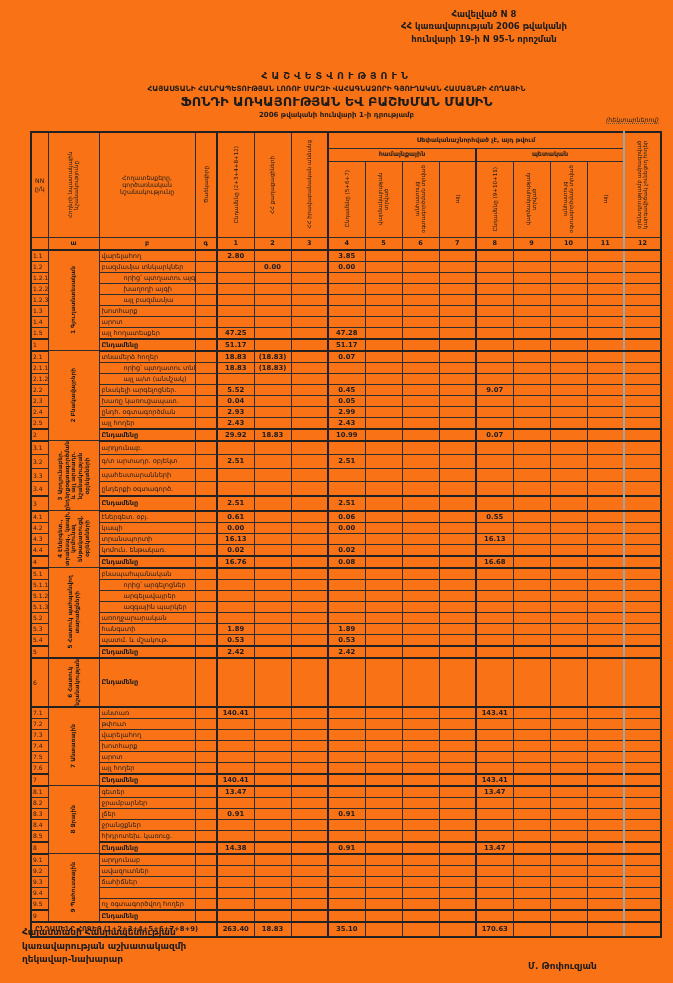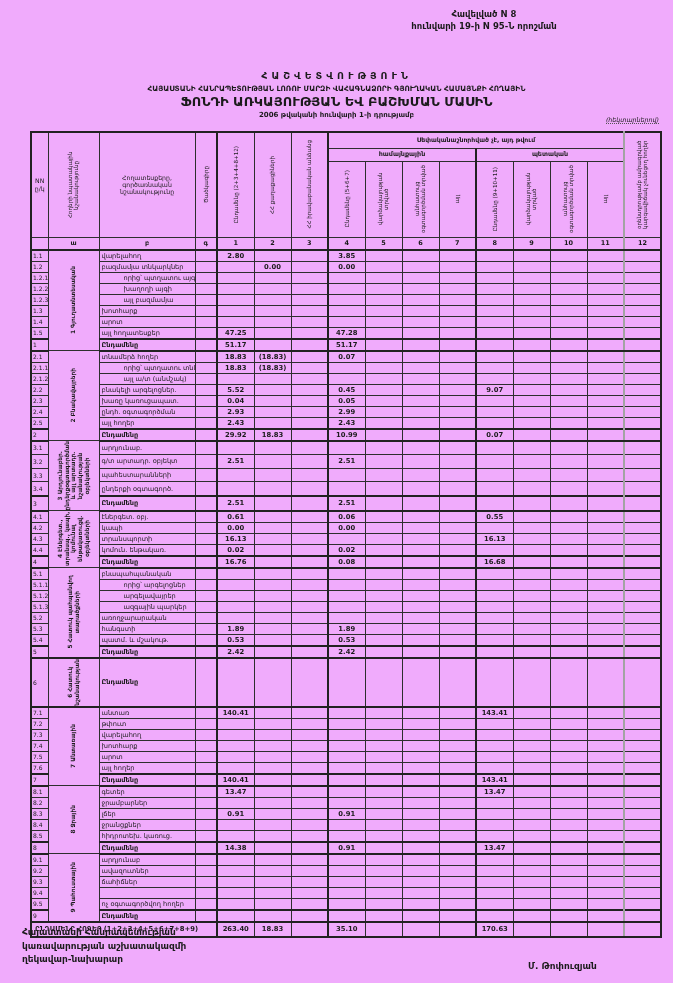--- a/index.html
+++ b/index.html
@@ -1,16 +1,16 @@
 <!DOCTYPE html>
 <html><head>
 <meta charset="utf-8">
 <style>
   html,body{margin:0;padding:0;background:#e8e8e6;}
-  .page{position:relative;width:673px;height:983px;background:#f0abfc;margin:0 auto;
+  .page{position:relative;width:673px;height:983px;background:#f97316;margin:0 auto;
         font-family:"DejaVu Sans",sans-serif;color:#1b1b1b;overflow:hidden;}
   
   .appendix{position:absolute;top:8px;left:300px;width:368px;text-align:center;
             font-size:8.5px;font-weight:700;line-height:1.45;}
   
   .titles{position:absolute;top:70px;left:20px;width:633px;text-align:center;font-weight:700;}
   .t1{font-size:9.5px;letter-spacing:4px;}
   .t2{font-size:7.3px;margin-top:3px;}
   .t3{font-size:13px;margin-top:1px;}
   .t4{font-size:7px;margin-top:2px;font-weight:700;}
@@ -52,20 +52,21 @@
   .footer{position:absolute;top:926px;left:22px;font-size:9px;font-weight:700;line-height:1.5;}
   .sig{position:absolute;top:961px;left:528px;font-size:9px;font-weight:700;}
 </style>
 </head>
 <body>
 
 <div class="page">
 
   <div class="appendix">
     <div>Հավելված N 8</div>
+    <div>ՀՀ կառավարության 2006 թվականի</div>
     <div>հունվարի 19-ի N 95-Ն որոշման</div>
   </div>
 
   <div class="titles">
     <div class="t1">ՀԱՇՎԵՏՎՈՒԹՅՈՒՆ</div>
     <div class="t2">ՀԱՅԱՍՏԱՆԻ ՀԱՆՐԱՊԵՏՈՒԹՅԱՆ ԼՈՌՈՒ ՄԱՐԶԻ ՎԱՀԱԳՆԱՁՈՐԻ ԳՅՈՒՂԱԿԱՆ ՀԱՄԱՅՆՔԻ ՀՈՂԱՅԻՆ</div>
     <div class="t3">ՖՈՆԴԻ ԱՌԿԱՅՈՒԹՅԱՆ ԵՎ ԲԱՇԽՄԱՆ ՄԱՍԻՆ</div>
     <div class="t4">2006 թվականի հունվարի 1-ի դրությամբ</div>
   </div>
 

